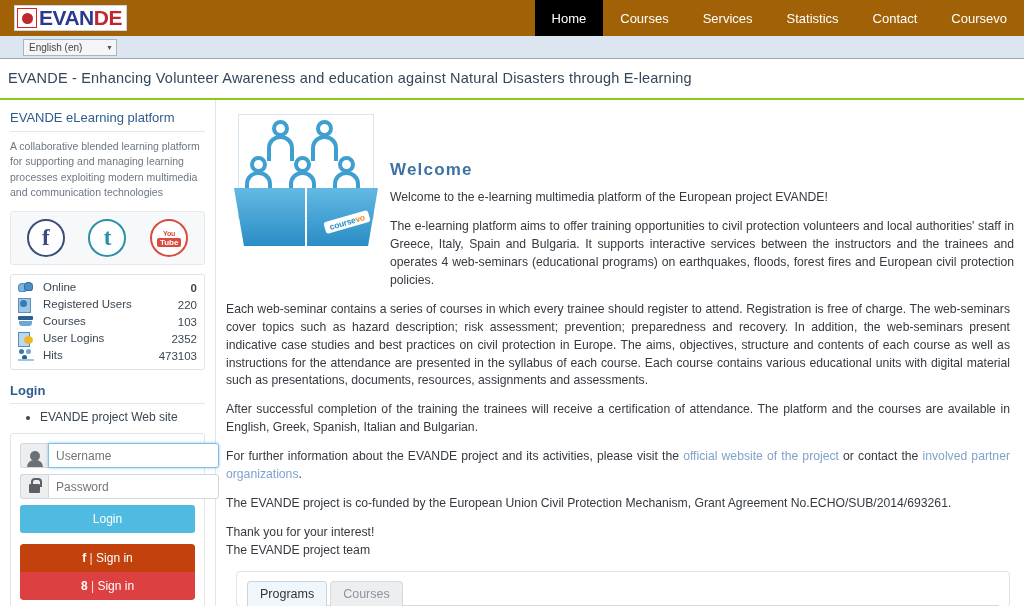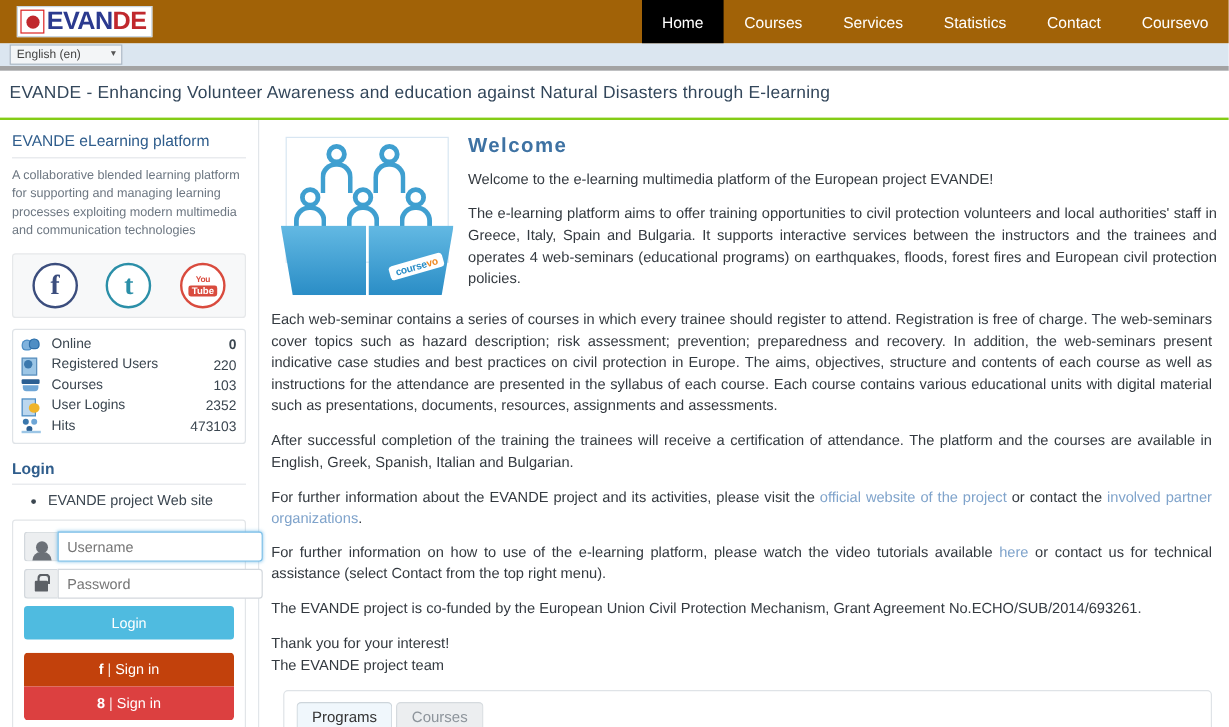--- a/index.html
+++ b/index.html
@@ -64,23 +64,23 @@
     font-size: 13px;
     cursor: pointer;
     white-space: nowrap;
   }
   .navitem.active { background: #000000; }
 
   
   .langbar {
     height: 23px;
     background: #dbe6f0;
-    border-bottom: 4px solid #a3a3a3;
+    border-bottom: 1px solid #a3a3a3;
     display: flex; align-items: center;
-    padding-left: 8px;
+    padding-left: 23px;
   }
   .langselect {
     height: 17px;
     min-width: 94px;
     background: #f3f5f7;
     border: 1px solid #a8b6c3;
     font-size: 10px;
     color: #444;
     display: flex; align-items: center; justify-content: space-between;
     padding: 0 3px 0 5px;
@@ -294,21 +294,21 @@
       border-radius:0 0 8px 0;}
   .book .badge{
     position:absolute; right:8px; bottom:22px;
     transform: rotate(-16deg);
     background:#fff; border-radius:3px;
     padding:1px 5px; font-size:8.5px; font-weight:bold;
     color:#2a8dc6; letter-spacing:-.2px;
   }
   .book .badge .o{ color:#f08a24; }
 
-  .welcome-text { flex:1 1 auto; min-width:0; padding-right:4px; }
+  .welcome-text { flex:1 1 auto; min-width:0; padding-right:4px;margin-top:48px; }
   h1.welcome-h {
     font-size: 17px;
     color: #3e72a3;
     font-weight: bold;
     letter-spacing: 1.2px;
     margin-bottom: 9px;
   }
   p.body {
     font-size: 12.2px;
     line-height: 1.47;
@@ -489,21 +489,20 @@
         <p class="body">Welcome to the e-learning multimedia platform of the European project EVANDE!</p>
         <p class="body">The e-learning platform aims to offer training opportunities to civil protection volunteers and local authorities' staff in Greece, Italy, Spain and Bulgaria. It supports interactive services between the instructors and the trainees and operates 4 web-seminars (educational programs) on earthquakes, floods, forest fires and European civil protection policies.</p>
       </div>
     </div>
 
     <p class="body full-p">Each web-seminar contains a series of courses in which every trainee should register to attend. Registration is free of charge. The web-seminars cover topics such as hazard description; risk assessment; prevention; preparedness and recovery. In addition, the web-seminars present indicative case studies and best practices on civil protection in Europe. The aims, objectives, structure and contents of each course as well as instructions for the attendance are presented in the syllabus of each course. Each course contains various educational units with digital material such as presentations, documents, resources, assignments and assessments.</p>
     <p class="body full-p">After successful completion of the training the trainees will receive a certification of attendance. The platform and the courses are available in English, Greek, Spanish, Italian and Bulgarian.</p>
 
     <p class="body full-p"><span>For further information about the EVANDE project and its activities, please visit the </span><a href="#">official website of the project</a><span> or contact the </span><a href="#">involved partner organizations</a><span>.</span></p>
 
-    <p class="body full-p"><span>For further information on how to use of the e-learning platform, please watch the video tutorials available </span><a href="#">here</a><span> or contact us for technical assistance (select Contact from the top right menu).</span></p>
 
     <p class="body full-p">The EVANDE project is co-funded by the European Union Civil Protection Mechanism, Grant Agreement No.ECHO/SUB/2014/693261.</p>
 
     <p class="body full-p">
       <span>Thank you for your interest!</span><br>
       <span>The EVANDE project team</span>
     </p>
 
     <div class="panel">
       <div class="tabs">

